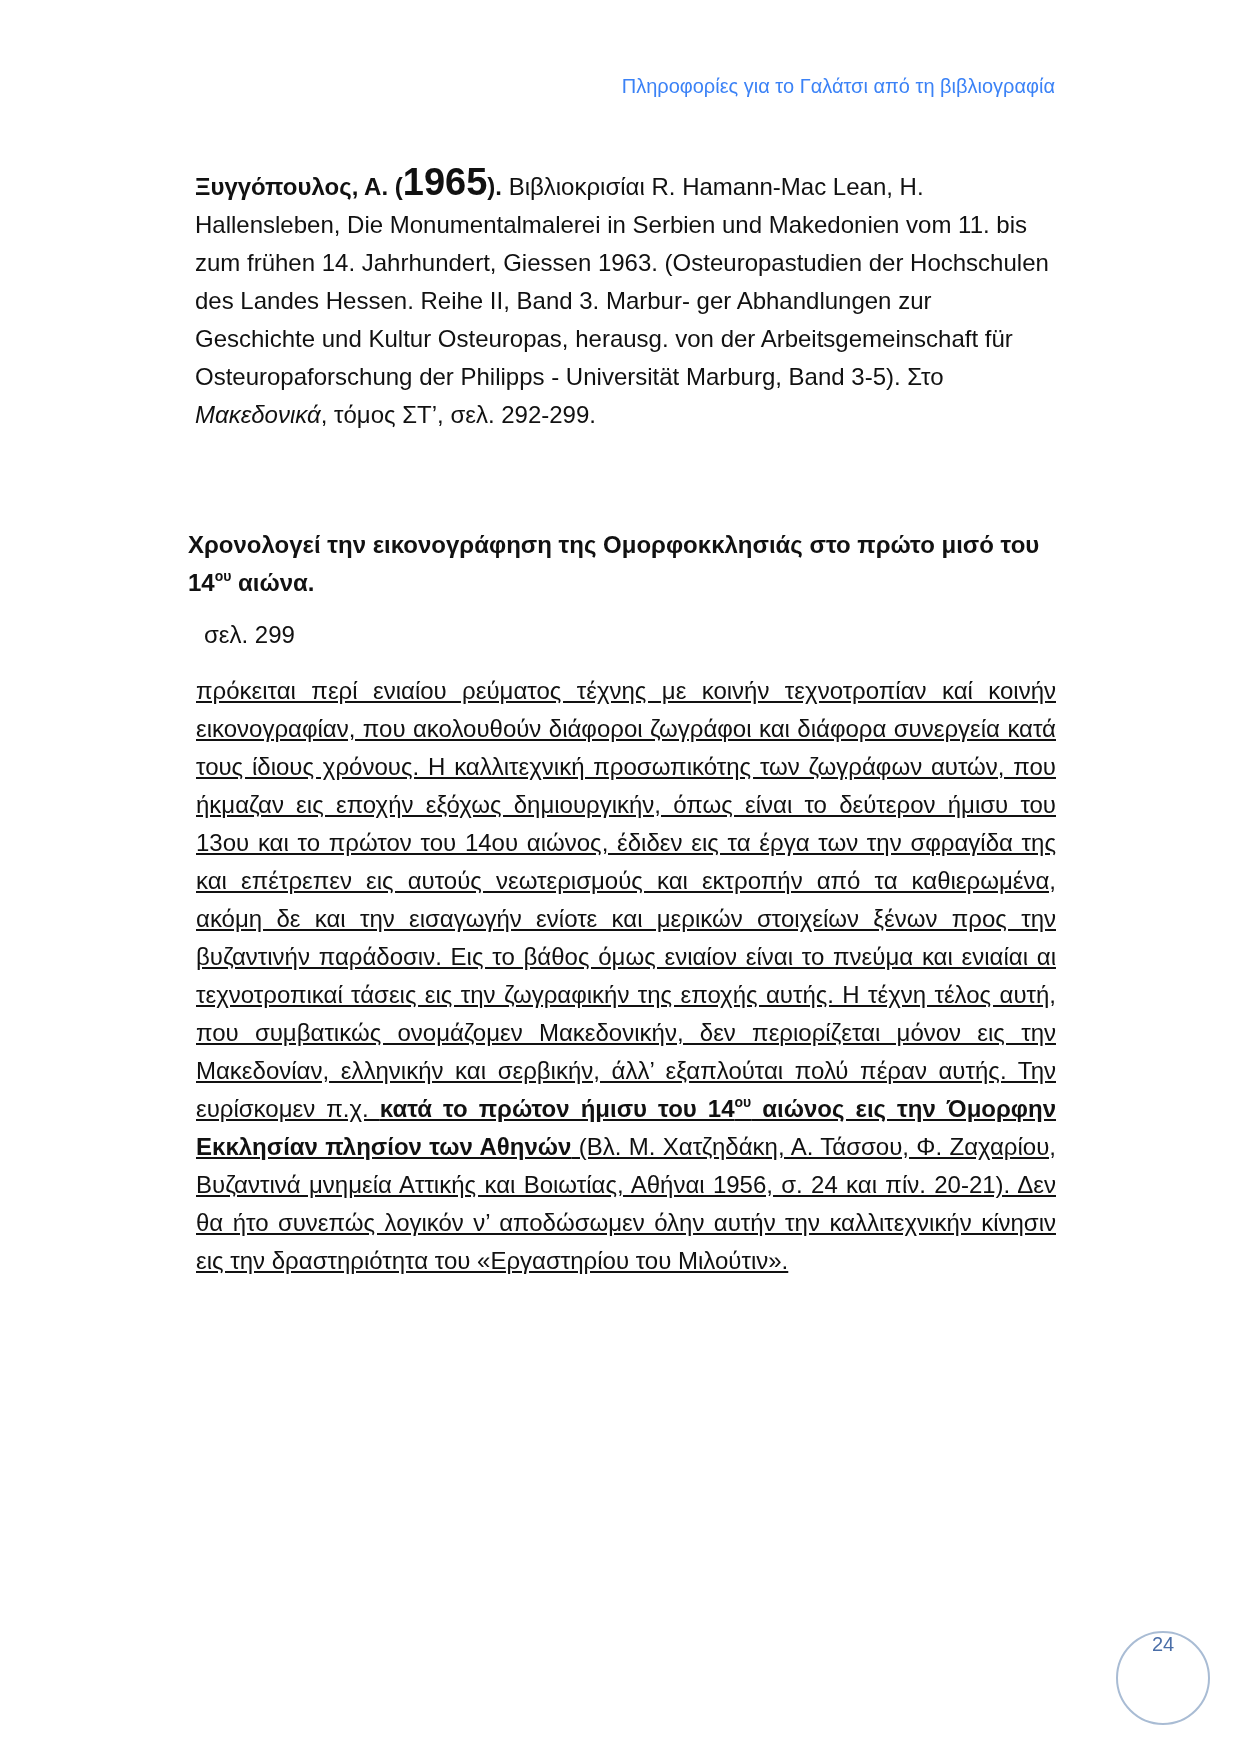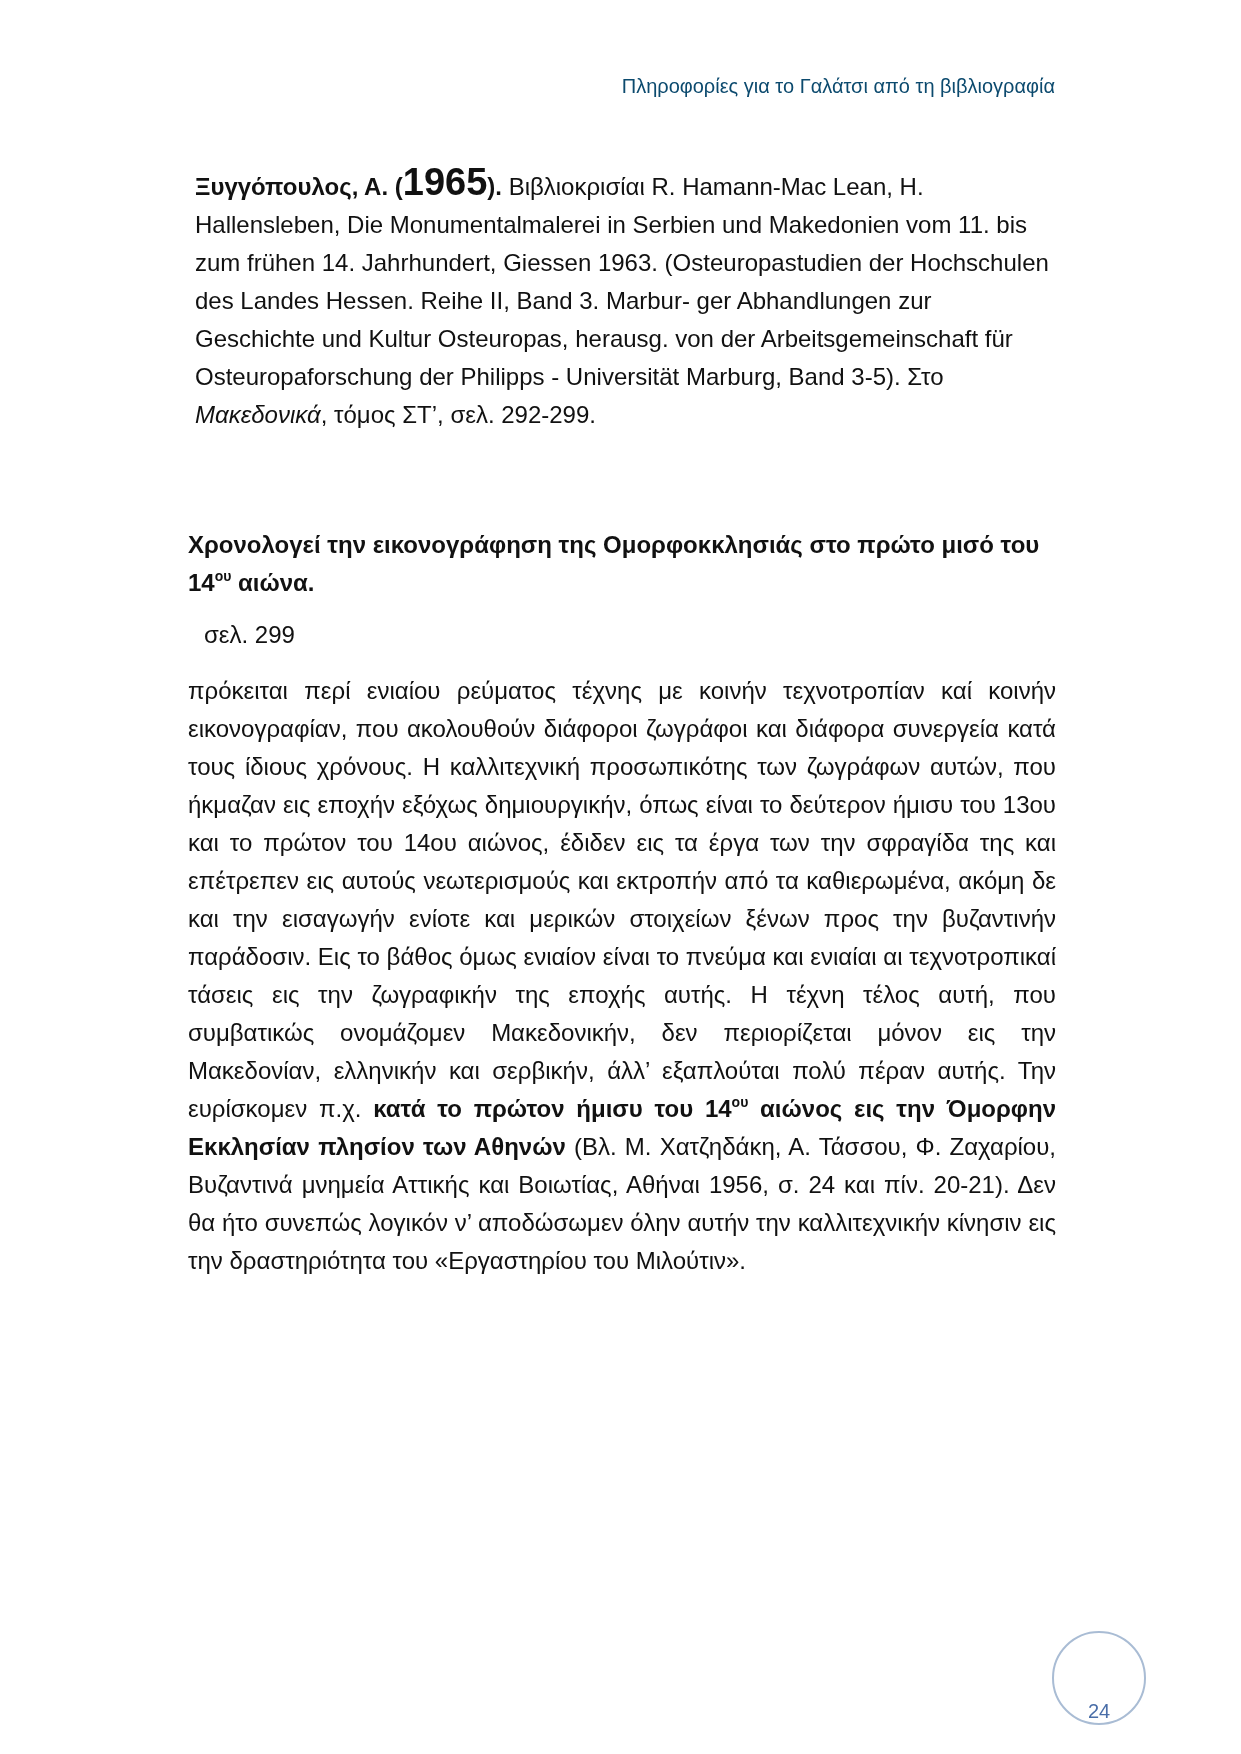--- a/index.html
+++ b/index.html
@@ -1,32 +1,32 @@
 <!DOCTYPE html>
 <html><head>
 <meta charset="utf-8">
 <style>
   html, body { margin: 0; padding: 0; background: #ffffff; }
   body { width: 1241px; height: 1754px; position: relative; overflow: hidden;
          font-family: "Liberation Sans", "DejaVu Sans", sans-serif; color: #111; }
   .page-header { position: absolute; right: 186px; top: 72px; text-align: right;
-                 font-size: 20px; line-height: 29px; color: #0c4a6e; }
+                 font-size: 20px; line-height: 29px; color: #3b82f6; }
   .content { position: absolute; left: 188px; top: 160px; width: 868px; }
   .citation { font-size: 24px; line-height: 38px; margin: 7px; }
   .citation .author { font-weight: bold; }
   .citation .year { font-weight: bold; font-size: 38px; line-height: 30px; }
   .citation .paren { font-weight: bold; }
   .heading { font-size: 24px; line-height: 38px; font-weight: bold; margin: 92px 0 8px 0; }
   sup { font-size: 14px; line-height: 0; vertical-align: 10px; }
   .pageref { font-size: 24px; line-height: 38px; margin: 14px 0 0 16px; }
-  .body-par { font-size: 24px; line-height: 38px; margin: 18px 0 0 0; text-align: justify; }
+  .body-par { font-size: 24px; line-height: 38px; margin: 18px 0 0 8px; text-align: justify; text-decoration: underline; }
   .b { font-weight: bold; }
-  .page-num { position: absolute; left: 1052px; top: 1631px; width: 90px; height: 90px;
+  .page-num { position: absolute; left: 1116px; top: 1631px; width: 90px; height: 90px;
               border: 2px solid #a9bcd4; border-radius: 50%; display: flex;
-              align-items: flex-end; justify-content: center; font-size: 20px; color: #4a6ea8; }
+              align-items: flex-start; justify-content: center; font-size: 20px; color: #4a6ea8; }
 </style>
 </head>
 <body>
 
 <div class="page-header">
   <div>Πληροφορίες για το Γαλάτσι από τη βιβλιογραφία</div>
 </div>
 
 <div class="content">
   <p class="citation"><span class="author">Ξυγγόπουλος, Α. (</span><span class="year">1965</span><span class="paren">).</span><span> Βιβλιοκρισίαι R. Hamann-Mac Lean, H. Hallensleben, Die Monumentalmalerei in Serbien und Makedonien vom 11. bis zum frühen 14. Jahrhundert, Giessen 1963. (Osteuropastudien der Hochschulen des Landes Hessen. Reihe II, Band 3. Marbur- ger Abhandlungen zur Geschichte und Kultur Osteuropas, herausg. von der Arbeitsgemeinschaft für Osteuropaforschung der Philipps - Universität Marburg, Band 3-5). Στο </span><i>Μακεδονικά</i><span>, τόμος ΣΤ’, σελ. 292-299.</span></p>

